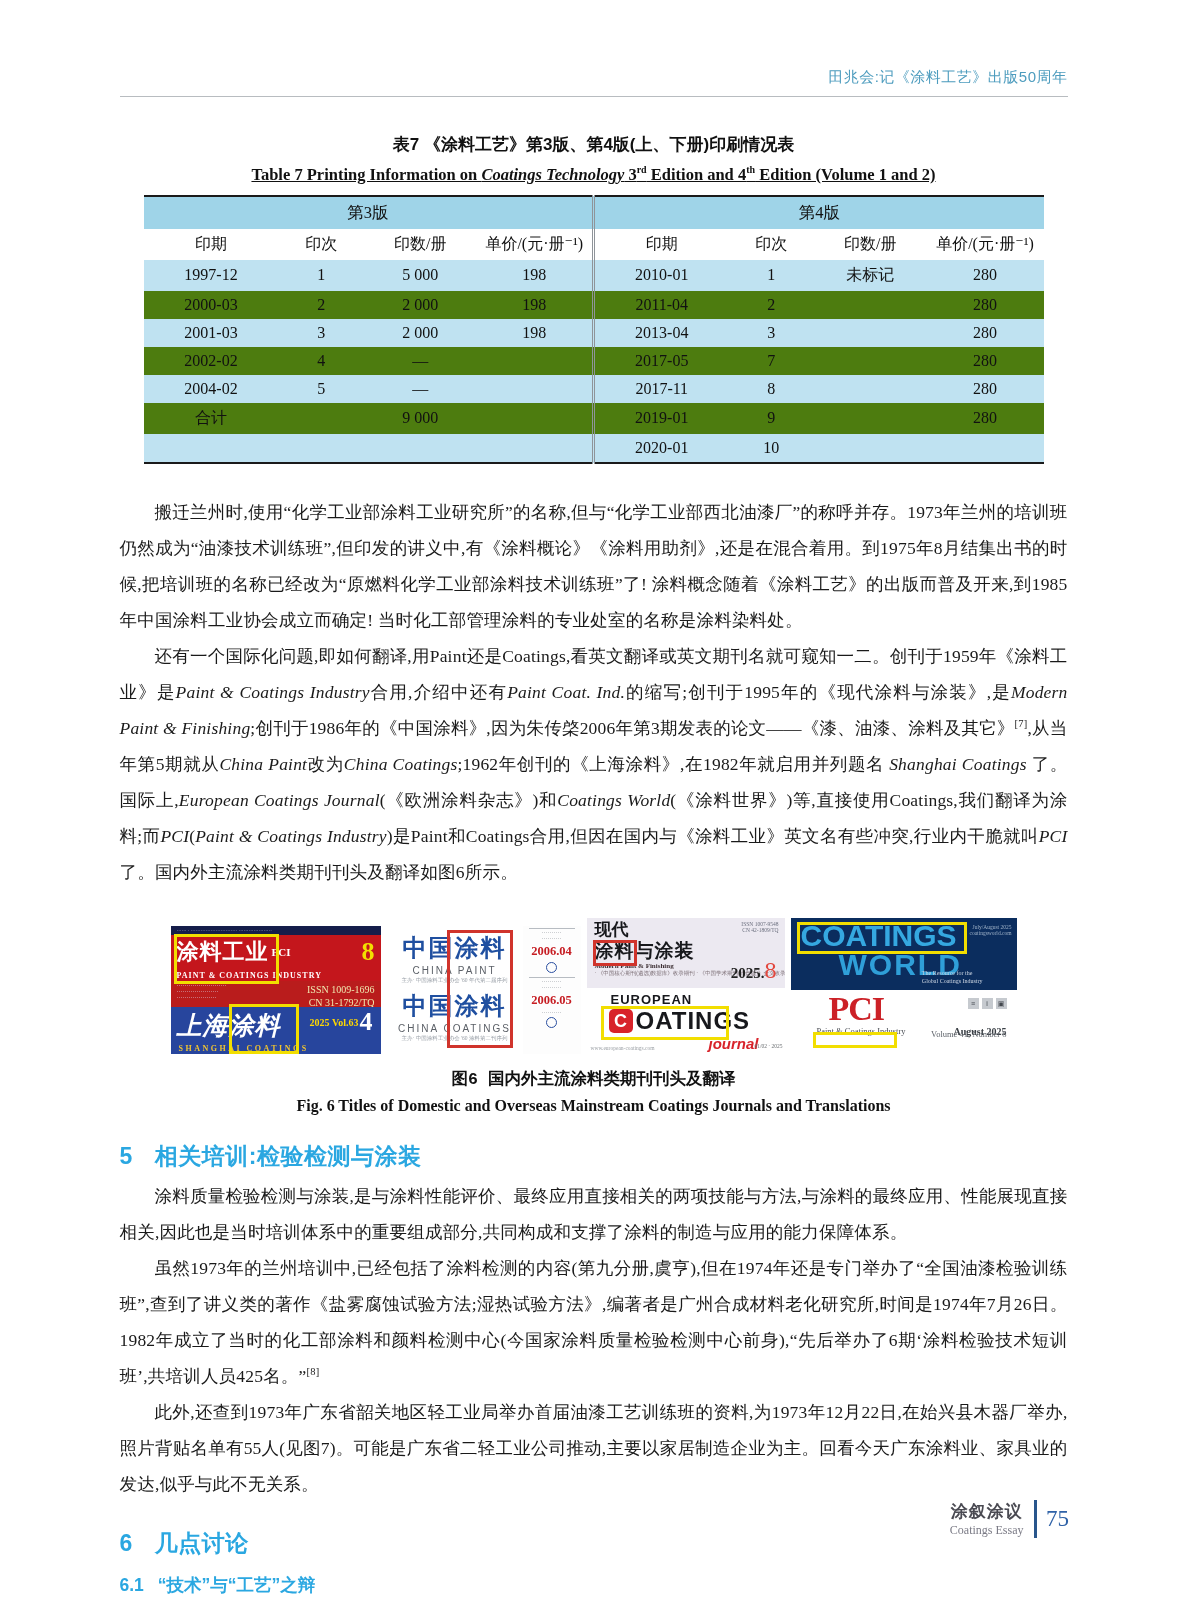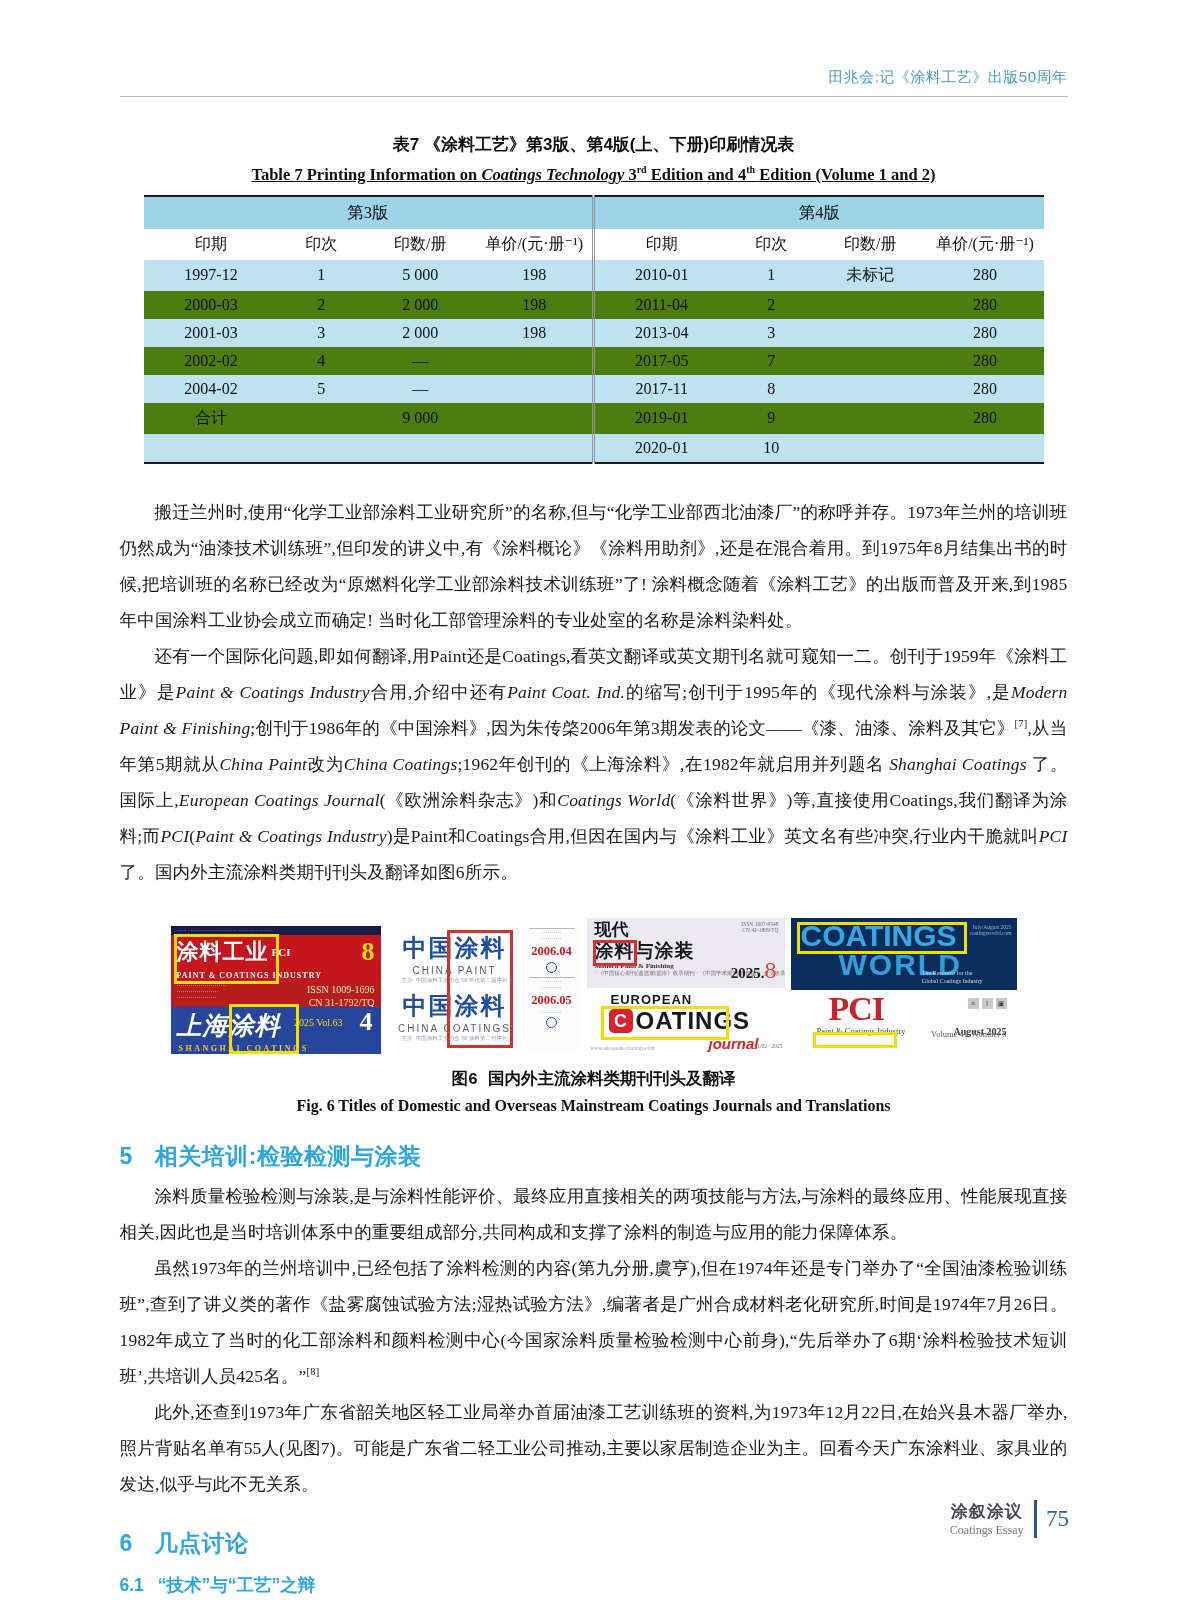--- a/index.html
+++ b/index.html
@@ -58,21 +58,21 @@
     font-family:"Liberation Serif",serif; }
   .covA .subband { height:12px; background:#c4161c; color:#fff;
     font-size:8px; font-weight:bold; letter-spacing:1px; padding:0 6px; display:flex; align-items:center; }
   .covA .navband { height:26px; color:#d9dcf0; font-size:6px; padding:2px 6px; display:flex; justify-content:space-between; }
   .covA .issn { color:#f0e9b0; font-size:10px; line-height:1.3; text-align:right; }
   .covA .shbody { position:relative; height:47px;
     background:linear-gradient(180deg,#2c55b5 0%,#2443986 60%,#20327e 100%);
     background-color:#27459d; color:#fff; }
   .covA .sh-title { position:absolute; left:6px; top:2px; font-style:italic; font-weight:bold;
     font-size:25px; font-family:"Liberation Sans",sans-serif; letter-spacing:1px; }
-  .covA .sh-yr { position:absolute; right:38px; top:10px; color:#ffd800; font-size:10px; font-weight:normal; }
+  .covA .sh-yr { position:absolute; right:22px; top:10px; color:#ffd800; font-size:10px; font-weight:bold; }
   .covA .sh-issue { position:absolute; right:8px; top:0px; font-size:26px; font-weight:bold; }
   .covA .sh-en { position:absolute; left:8px; bottom:1px; color:#f0c430; font-size:8px;
     letter-spacing:2.5px; font-weight:bold; }
 
   .covB { left:220px; top:14px; width:128px; height:128px; background:#ffffff; text-align:center; }
   .covB .cp-title { color:#1f4fa0; font-weight:bold; font-size:24px; letter-spacing:2px;
     font-family:"Liberation Sans",sans-serif; margin-top:6px; }
   .covB .cp-sub { color:#5a5f66; font-size:10px; letter-spacing:2px; margin-top:1px;
     font-family:"Liberation Sans",sans-serif; }
   .covB .cp-tiny { color:#9aa0a8; font-size:5.5px; margin-top:1px; white-space:nowrap; overflow:hidden; }

